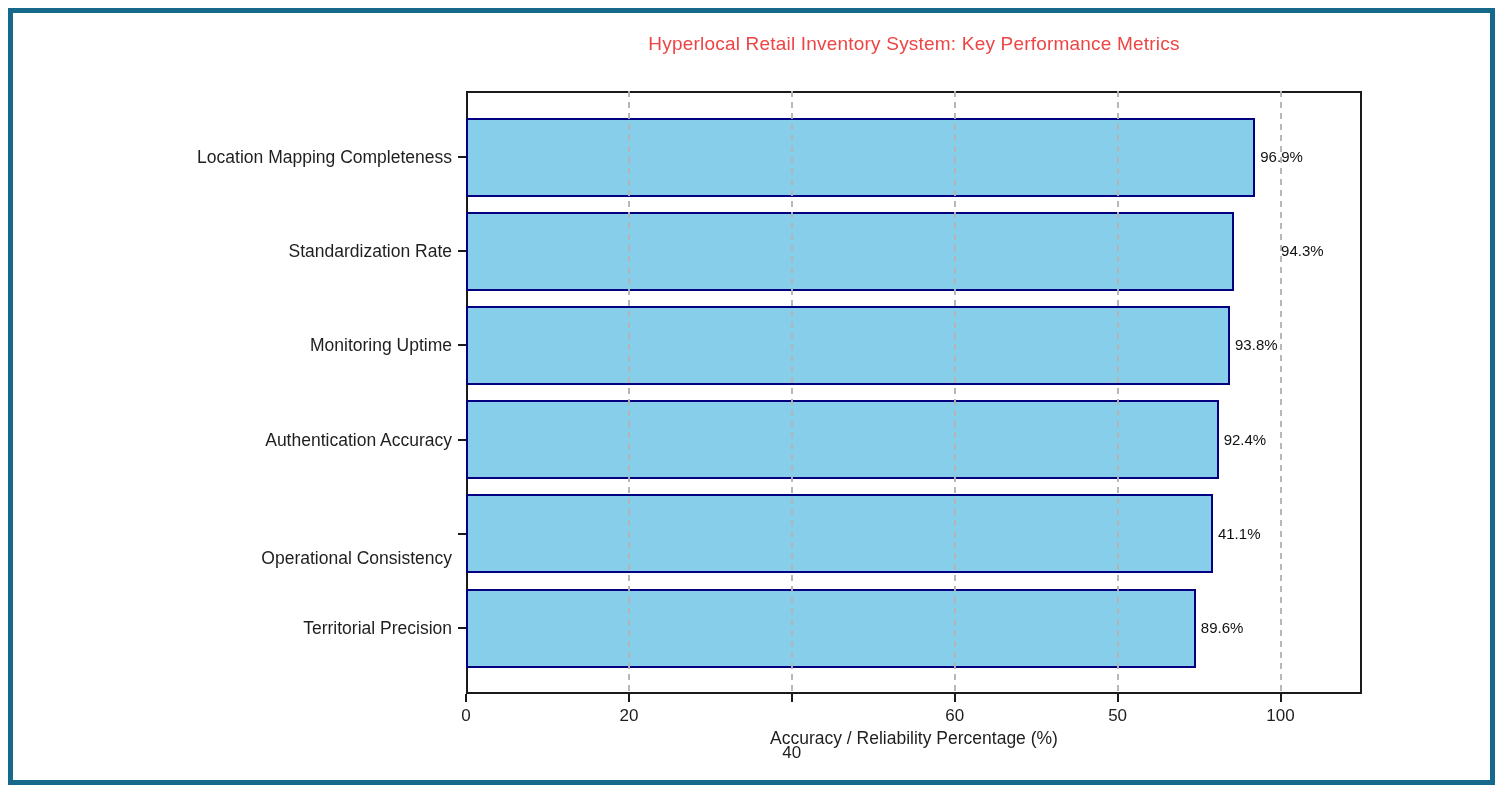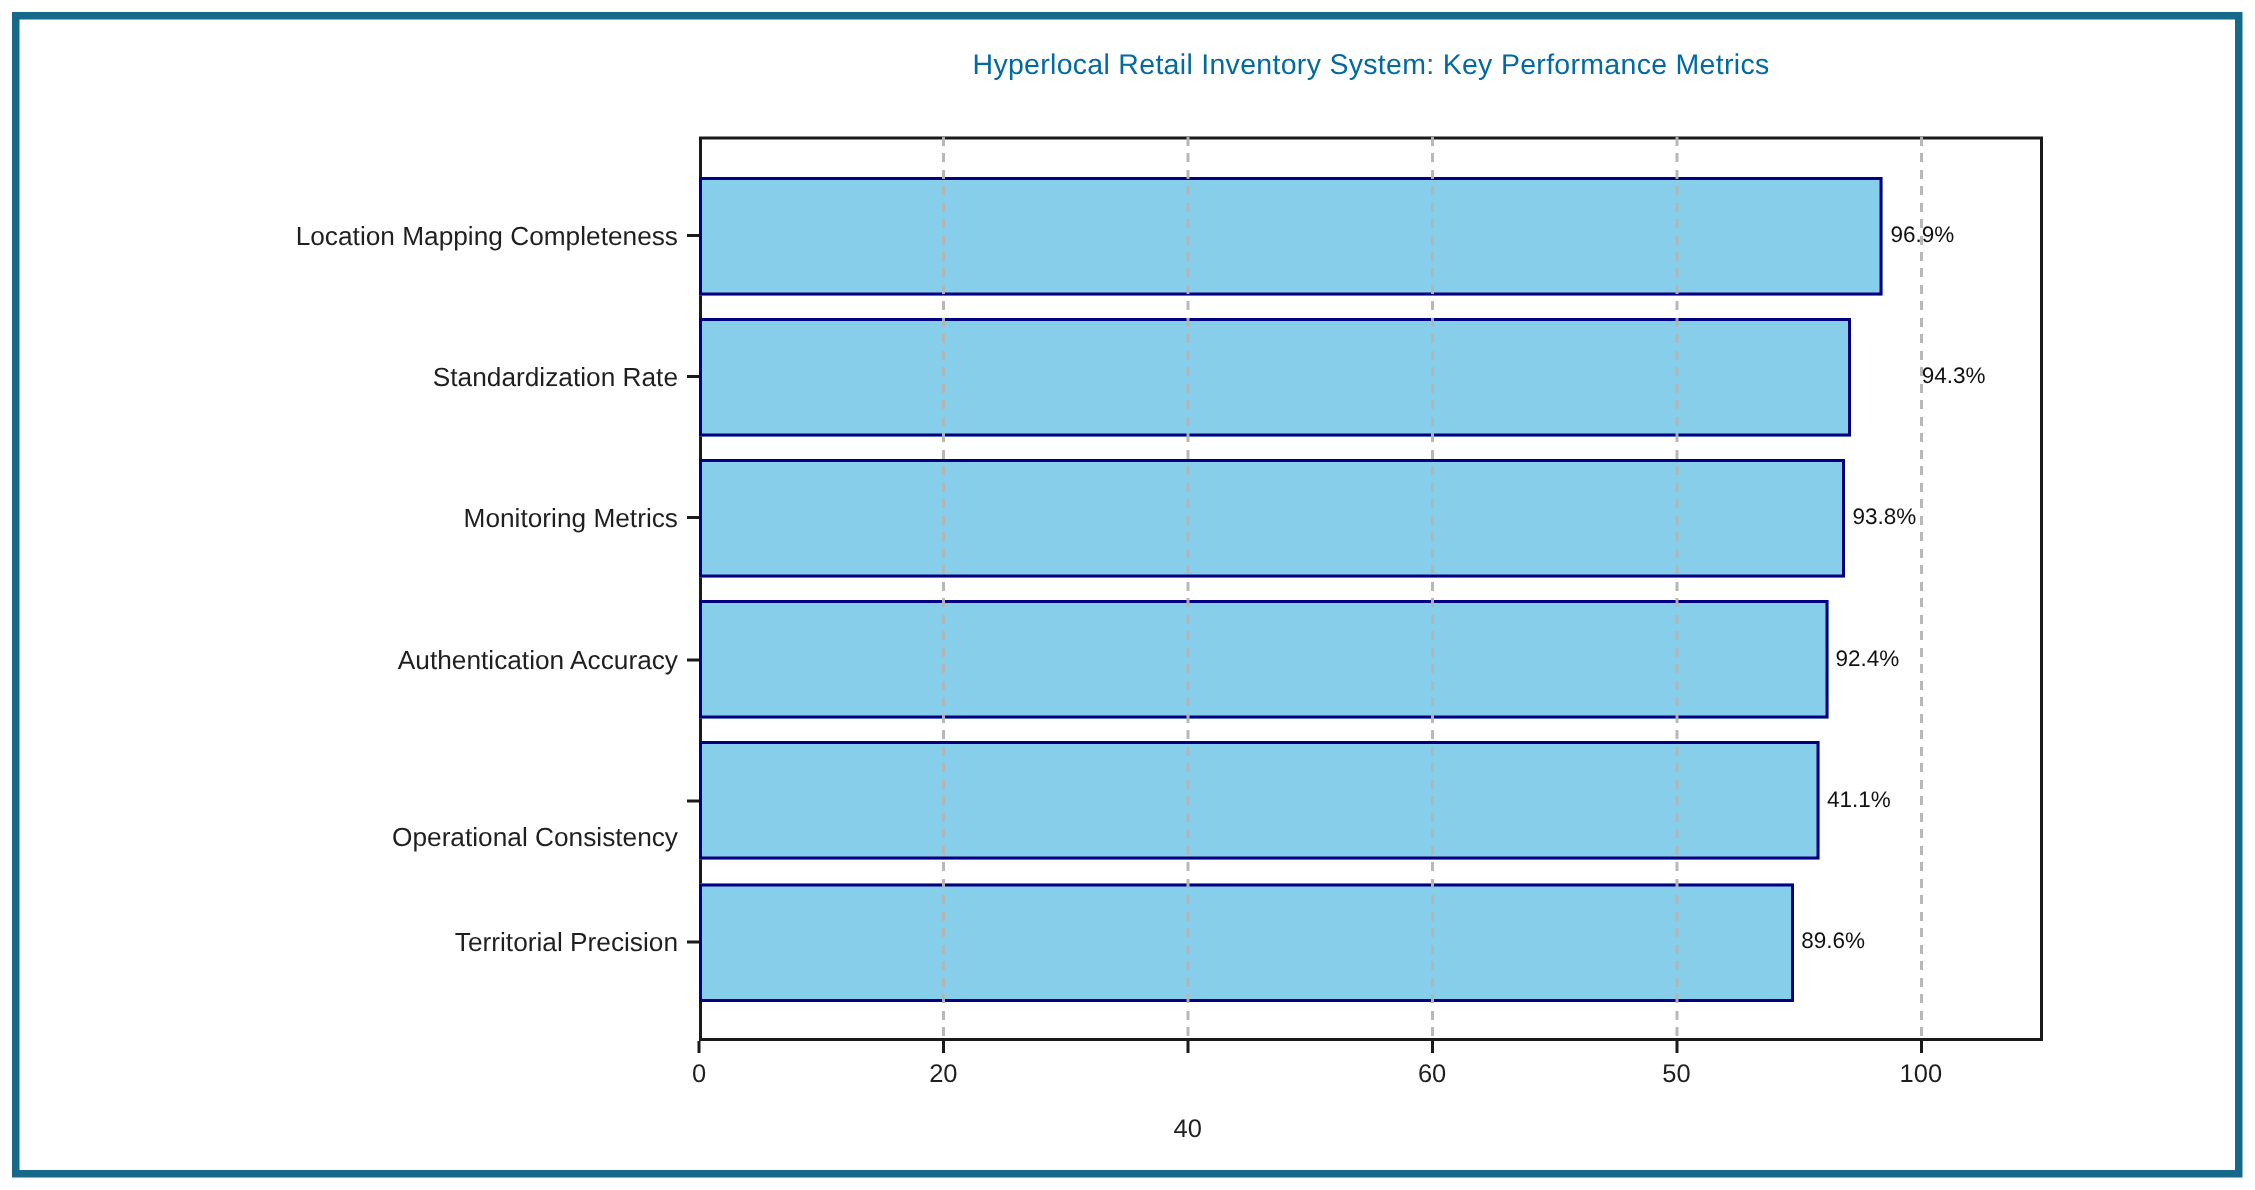--- a/index.html
+++ b/index.html
@@ -9,21 +9,21 @@
     font-family:"Liberation Sans", sans-serif;
     color:#1a1a1a;
   }
   .frame {
     position:absolute; left:8px; top:8px; right:8px; bottom:8px;
     border:5px solid #17698c;
     pointer-events:none;
   }
   .chart-title {
     position:absolute; text-align:center;
-    font-size:19px; color:#0369a1; letter-spacing:0.2px;
+    font-size:19px; color:#ef4444; letter-spacing:0.2px;
   }
   .plot-area {
     position:absolute; border:2px solid #1a1a1a; background:#ffffff;
     box-sizing:border-box;
   }
   .gridline {
     position:absolute; width:2px; z-index:3;
     background-image:repeating-linear-gradient(to bottom, rgba(180,180,180,0.95) 0px, rgba(180,180,180,0.95) 6px, rgba(180,180,180,0) 6px, rgba(180,180,180,0) 11px);
   }
   .bar {
@@ -79,29 +79,30 @@
       <div class="bar" style="left: 466px; top: 117.5px; width: 789.295px; height: 79px; background: rgb(135, 206, 235); border-color: rgb(0, 0, 128);"></div>
       <div class="bar-value-label" style="left: 1260.29px; top: 148px;">96.9%</div>
       <div class="category-label" style="left: 20px; width: 432px; top: 145px;">Location Mapping Completeness</div>
       <div class="y-tick-mark" style="left: 458px; top: 156px;"></div>
       <div class="bar" style="left: 466px; top: 211.7px; width: 768.116px; height: 79px; background: rgb(135, 206, 235); border-color: rgb(0, 0, 128);"></div>
       <div class="bar-value-label" style="left: 1239.12px; top: 242.2px; margin-left: 42px;">94.3%</div>
       <div class="category-label" style="left: 20px; width: 432px; top: 239.2px;">Standardization Rate</div>
       <div class="y-tick-mark" style="left: 458px; top: 250.2px;"></div>
       <div class="bar" style="left: 466px; top: 305.9px; width: 764.044px; height: 79px; background: rgb(135, 206, 235); border-color: rgb(0, 0, 128);"></div>
       <div class="bar-value-label" style="left: 1235.04px; top: 336.4px;">93.8%</div>
-      <div class="category-label" style="left: 20px; width: 432px; top: 333.4px;">Monitoring Metrics</div>
+      <div class="category-label" style="left: 20px; width: 432px; top: 333.4px;">Monitoring Uptime</div>
       <div class="y-tick-mark" style="left: 458px; top: 344.4px;"></div>
       <div class="bar" style="left: 466px; top: 400.1px; width: 752.64px; height: 79px; background: rgb(135, 206, 235); border-color: rgb(0, 0, 128);"></div>
       <div class="bar-value-label" style="left: 1223.64px; top: 430.6px;">92.4%</div>
       <div class="category-label" style="left: 20px; width: 432px; top: 427.6px;">Authentication Accuracy</div>
       <div class="y-tick-mark" style="left: 458px; top: 438.6px;"></div>
       <div class="bar" style="left: 466px; top: 494.3px; width: 746.938px; height: 79px; background: rgb(135, 206, 235); border-color: rgb(0, 0, 128);"></div>
       <div class="bar-value-label" style="left: 1217.94px; top: 524.8px;">41.1%</div>
       <div class="category-label" style="left: 20px; width: 432px; top: 546px;">Operational Consistency</div>
       <div class="y-tick-mark" style="left: 458px; top: 532.8px;"></div>
       <div class="bar" style="left: 466px; top: 588.5px; width: 729.833px; height: 79px; background: rgb(135, 206, 235); border-color: rgb(0, 0, 128);"></div>
       <div class="bar-value-label" style="left: 1200.83px; top: 619px; text-align: center;">89.6%</div>
       <div class="category-label" style="left: 20px; width: 432px; top: 616px;">Territorial Precision</div>
       <div class="y-tick-mark" style="left: 458px; top: 627px;"></div>
     </div>
 
+  <div class="x-axis-label" style="left:466px; top:728px; width:896px;">Accuracy / Reliability Percentage (%)</div>
 </div>
 
 </body></html>

